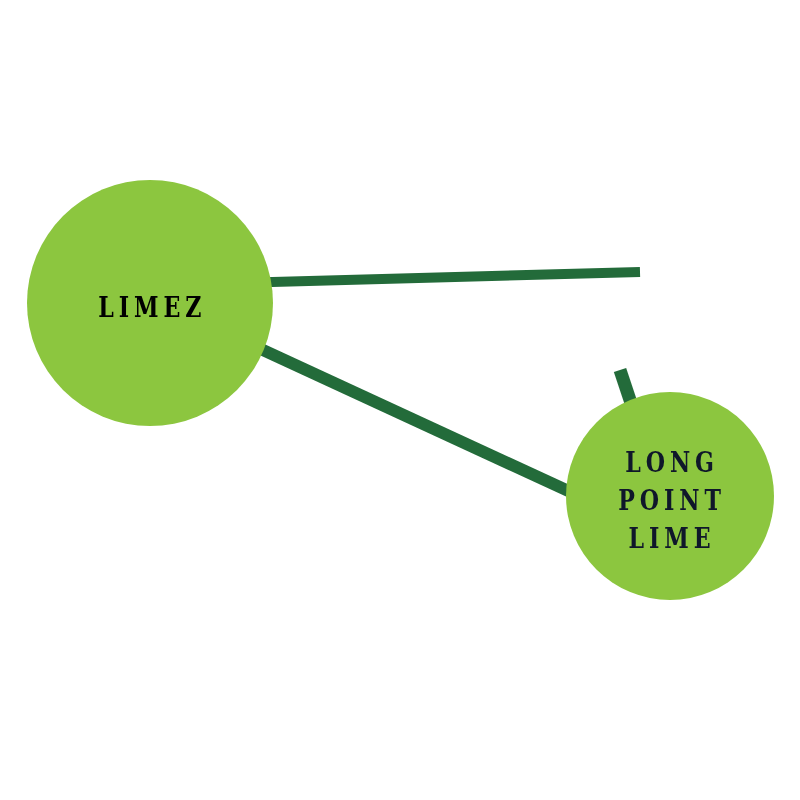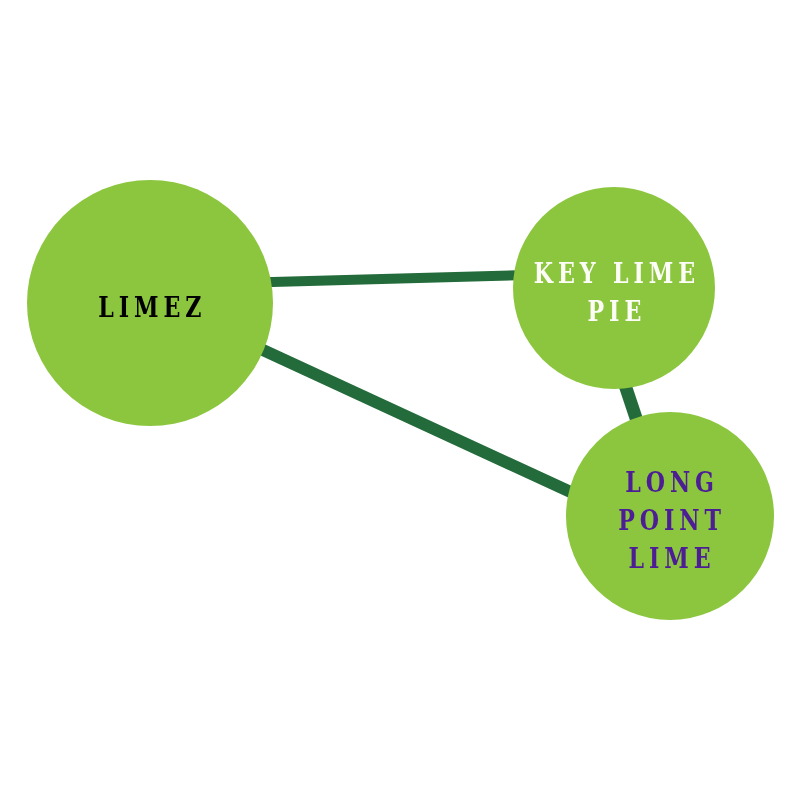--- a/index.html
+++ b/index.html
@@ -55,28 +55,22 @@
     <line stroke-linecap="butt" x1="200" y1="321" x2="640" y2="524" stroke="#236b3a" stroke-width="12"></line>
     <line stroke-linecap="butt" x1="620" y1="370" x2="645" y2="445" stroke="#236b3a" stroke-width="13"></line>
   </svg>
 
   <div class="node" style="left: 27px; top: 180px; width: 246px; height: 246px; background: rgb(140, 198, 63); color: #000000;">
     <div class="node-label">
       <span class="label-line">LIMEZ</span>
     </div>
   </div>
 
-  <div class="node" style="left: 513px; top: 187px; width: 202px; height: 202px; background: rgb(140, 198, 63); color: rgb(253, 253, 248);">
-    <div class="node-label">
-      <span class="label-line">KEY LIME</span>
-      <span class="label-line">PIE</span>
-    </div>
-  </div>
 
-  <div class="node" style="left: 566px; top: 412px; width: 208px; height: 208px; background: rgb(140, 198, 63); color: #4c1d95;">
+  <div class="node" style="left: 566px; top: 392px; width: 208px; height: 208px; background: rgb(140, 198, 63); color: #0f172a;">
     <div class="node-label">
       <span class="label-line">LONG</span>
       <span class="label-line">POINT</span>
       <span class="label-line">LIME</span>
     </div>
   </div>
 
 </div>
 
 </body></html>

